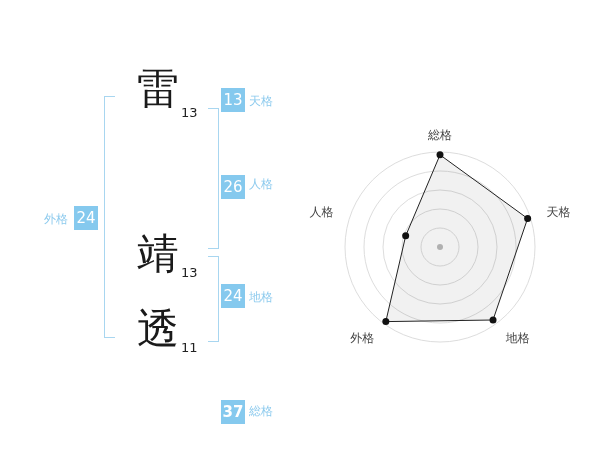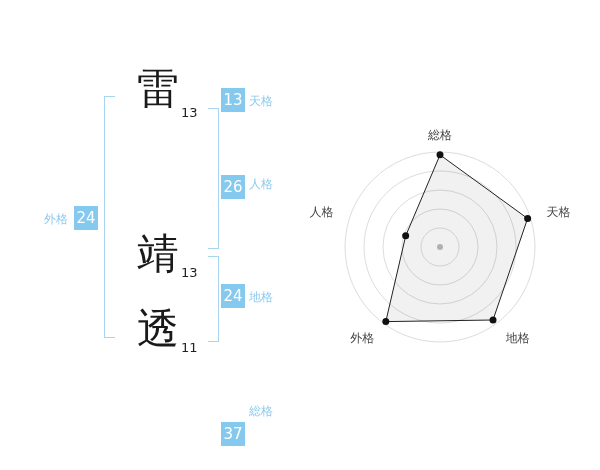--- a/index.html
+++ b/index.html
@@ -56,21 +56,21 @@
   <span class="kaku-label" style="left:249px;top:95px;">天格</span>
 
   <div class="bracket-right" style="left:208px;top:108px;width:10px;height:139px;"></div>
   <div class="badge" style="left:221px;top:175px;">26</div>
   <span class="kaku-label" style="left:249px;top:178px;">人格</span>
 
   <div class="bracket-right" style="left:208px;top:256px;width:10px;height:84px;"></div>
   <div class="badge" style="left:221px;top:284px;">24</div>
   <span class="kaku-label" style="left:249px;top:291px;">地格</span>
 
-  <div class="badge" style="left:221px;top:422px;">37</div>
+  <div class="badge" style="left:221px;top:400px;font-weight:bold;">37</div>
   <span class="kaku-label" style="left:249px;top:405px;">総格</span>
 </div>
 
 <svg id="radar" viewBox="0 0 290 260" xmlns="http://www.w3.org/2000/svg">
     <circle cx="140" cy="130" r="19" fill="none" stroke="#dddddd" stroke-width="1"></circle>
     <circle cx="140" cy="130" r="38" fill="none" stroke="#dddddd" stroke-width="1"></circle>
     <circle cx="140" cy="130" r="57" fill="none" stroke="#dddddd" stroke-width="1"></circle>
     <circle cx="140" cy="130" r="76" fill="none" stroke="#dddddd" stroke-width="1"></circle>
     <circle cx="140" cy="130" r="95" fill="none" stroke="#dddddd" stroke-width="1"></circle>
     <circle cx="140" cy="130" r="3" fill="#bbbbbb"></circle>

